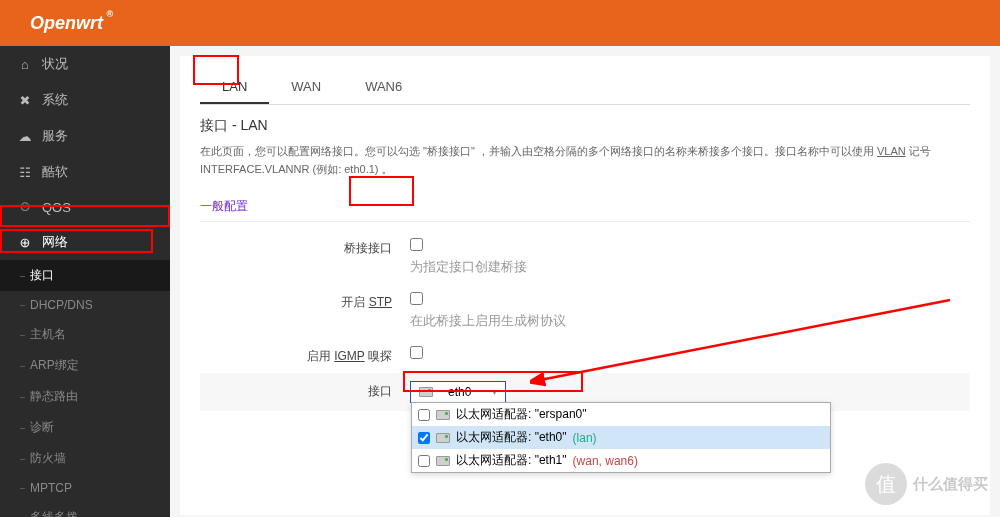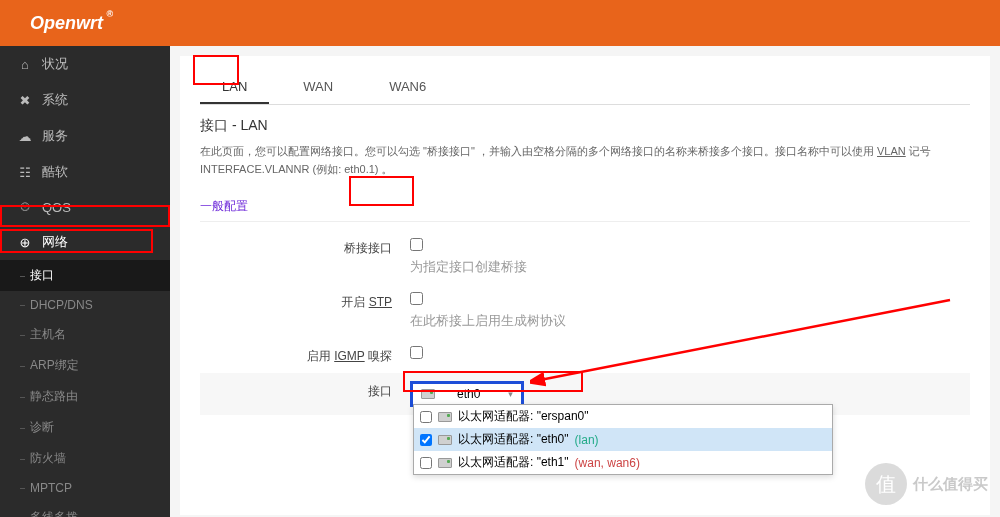--- a/index.html
+++ b/index.html
@@ -8,37 +8,37 @@
 .logo { font-size: 18px; font-weight: bold; font-style: italic; position: relative; }
 .logo::after { content: "®"; font-size: 9px; font-style: normal; position: absolute; top: -4px; right: -10px; }
 .main { display: flex; height: calc(100% - 38px); }
 .sidebar { width: 170px; background: #2b2b2b; color: #bbb; height: 100%; overflow-y: auto; }
 .menu-item { display: flex; align-items: center; gap: 10px; padding: 9px 18px; cursor: pointer; font-size: 13px; }
 .submenu-item { padding: 7px 18px 7px 30px; color: #888; font-size: 12px; cursor: pointer; position: relative; }
 .submenu-item::before { content: ""; position: absolute; left: 20px; top: 50%; width: 5px; height: 1px; background: #555; }
 .submenu-item.active { background: #191919; color: #fff; }
 .icon { display: inline-block; width: 14px; text-align: center; font-style: normal; }
 .content { flex: 1; background: #fff; margin: 10px; padding: 15px 20px; overflow-y: auto; position: relative; }
-.tabs-top { display: flex; gap: 12px; border-bottom: 1px solid #ddd; }
+.tabs-top { display: flex; gap: 0; border-bottom: 1px solid #ddd; }
 .tab-top { padding: 8px 22px; cursor: pointer; font-size: 13px; color: #555; }
 .tab-top.active { border-bottom: 2px solid #333; color: #333; font-weight: 500; }
 .page-title { font-size: 14px; margin: 12px 0 8px; color: #333; }
 .desc { font-size: 11px; color: #666; line-height: 1.6; }
 .desc .underline { text-decoration: underline; }
 .section-title { font-size: 12px; color: #6d28d9; margin: 20px 0 8px; padding-bottom: 6px; border-bottom: 1px solid #eee; }
 .subtabs { display: flex; gap: 0; }
 .subtab { padding: 8px 18px; cursor: pointer; font-size: 12px; color: #555; }
 .subtab.active { background: #fff; border: 1px solid #ddd; border-bottom: none; }
 .form-row { display: flex; align-items: flex-start; padding: 8px 0; }
 .form-label { width: 210px; text-align: right; padding-right: 18px; font-size: 12px; color: #444; padding-top: 2px; }
 .form-label .underline { text-decoration: underline; }
 .form-control { flex: 1; position: relative; }
 .checkbox { margin-right: 6px; }
 .hint { font-size: 13px; color: #999; margin-top: 4px; display: block; }
-.select-box { display: inline-flex; align-items: center; gap: 22px; border: 3px solid #1d4ed8; padding: 3px 8px; font-size: 12px; background: #fff; position: relative; min-width: 80px; }
+.select-box { display: inline-flex; align-items: center; gap: 15px; border: 1px solid #1d4ed8; padding: 3px 8px; font-size: 12px; background: #fff; position: relative; min-width: 80px; }
 .net-icon { width: 14px; height: 10px; background: #d0d0d0; border: 1px solid #999; border-radius: 1px; display: inline-block; position: relative; }
 .net-icon::after { content: ""; position: absolute; right: 1px; top: 1px; width: 3px; height: 3px; background: #5a5; border-radius: 1px; }
 .dropdown { position: absolute; top: 100%; left: 0; width: 420px; background: #fff; border: 1px solid #aaa; box-shadow: 0 2px 6px rgba(0,0,0,.15); z-index: 50; }
 .dropdown-item { display: flex; align-items: center; gap: 6px; padding: 3px 6px; font-size: 12px; }
 .dropdown-item.highlight { background: #d0e5f7; }
 .dd-check { width: 12px; height: 12px; }
 .opt-extra { color: #2a8; }
 .opt-extra.red { color: #c44; }
 .redbox { position: absolute; border: 2px solid red; pointer-events: none; z-index: 100; }
 .arrow-svg { position: absolute; pointer-events: none; z-index: 99; }

